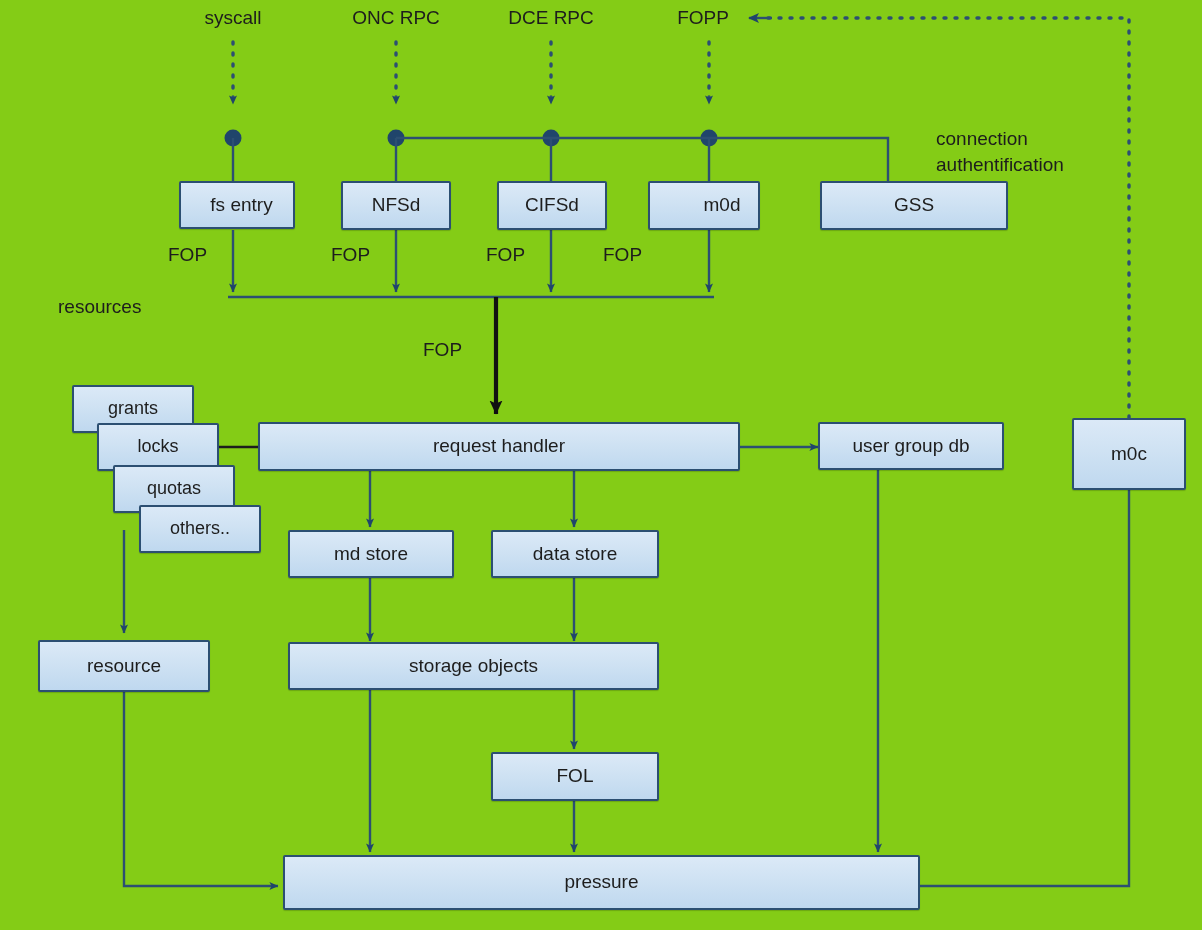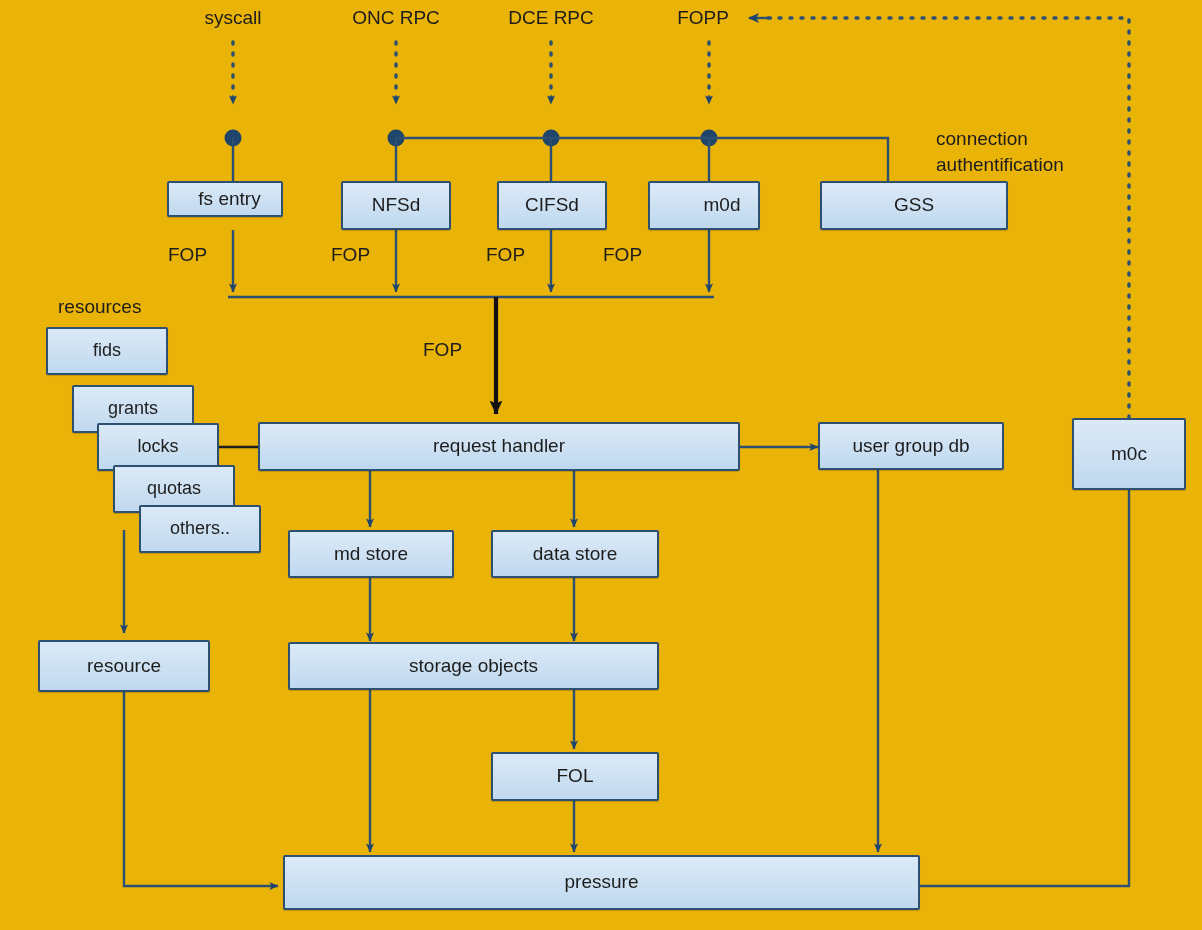--- a/index.html
+++ b/index.html
@@ -8,21 +8,21 @@
     padding: 0;
     background: #ffffff;
   }
   body {
     font-family: "Liberation Sans", sans-serif;
   }
   #diagram-root {
     position: relative;
     width: 1202px;
     height: 930px;
-    background: #eab308;
+    background: #84cc16;
     overflow: hidden;
     text-decoration: underline;
   }
   #wire-layer {
     position: absolute;
     left: 0;
     top: 0;
     width: 1202px;
     height: 930px;
     pointer-events: none;
@@ -141,21 +141,21 @@
       </g>
       <path d="M772,18 L749,18" stroke-width="2.4" marker-end="url(#arrow-dot-blue)"></path>
     </g>
   </svg>
 
   <div class="free-label center" style="left:185px; top:6px; width:96px;">syscall</div>
   <div class="free-label center" style="left:336px; top:6px; width:120px;">ONC RPC</div>
   <div class="free-label center" style="left:491px; top:6px; width:120px;">DCE RPC</div>
   <div class="free-label center" style="left:661px; top:6px; width:84px;">FOPP</div>
 
-  <div class="node" style="left:167px; top:181px; width:116px; height:36px;padding-left:9px;">
+  <div class="node" style="left:179px; top:181px; width:116px; height:48px;padding-left:9px;">
     <span>fs entry</span>
   </div>
   <div class="node" style="left:341px; top:181px; width:110px; height:49px;">
     <span>NFSd</span>
   </div>
   <div class="node" style="left:497px; top:181px; width:110px; height:49px;">
     <span>CIFSd</span>
   </div>
   <div class="node" style="left:648px; top:181px; width:112px; height:49px;padding-left:36px;">
     <span>m0d</span>
@@ -169,23 +169,20 @@
 
   <div class="free-label" style="left:168px; top:243px;">FOP</div>
   <div class="free-label" style="left:331px; top:243px;">FOP</div>
   <div class="free-label" style="left:486px; top:243px;">FOP</div>
   <div class="free-label" style="left:603px; top:243px;">FOP</div>
 
   <div class="free-label" style="left:423px; top:338px;">FOP</div>
 
   <div class="free-label" style="left:58px; top:295px;">resources</div>
 
-  <div class="node small" style="left:46px; top:327px; width:122px; height:48px; z-index:1;">
-    <span>fids</span>
-  </div>
   <div class="node small" style="left:72px; top:385px; width:122px; height:48px; z-index:2;">
     <span>grants</span>
   </div>
   <div class="node small" style="left:97px; top:423px; width:122px; height:48px; z-index:3;">
     <span>locks</span>
   </div>
   <div class="node small" style="left:113px; top:465px; width:122px; height:48px; z-index:4;">
     <span>quotas</span>
   </div>
   <div class="node small" style="left:139px; top:505px; width:122px; height:48px; z-index:5;">

